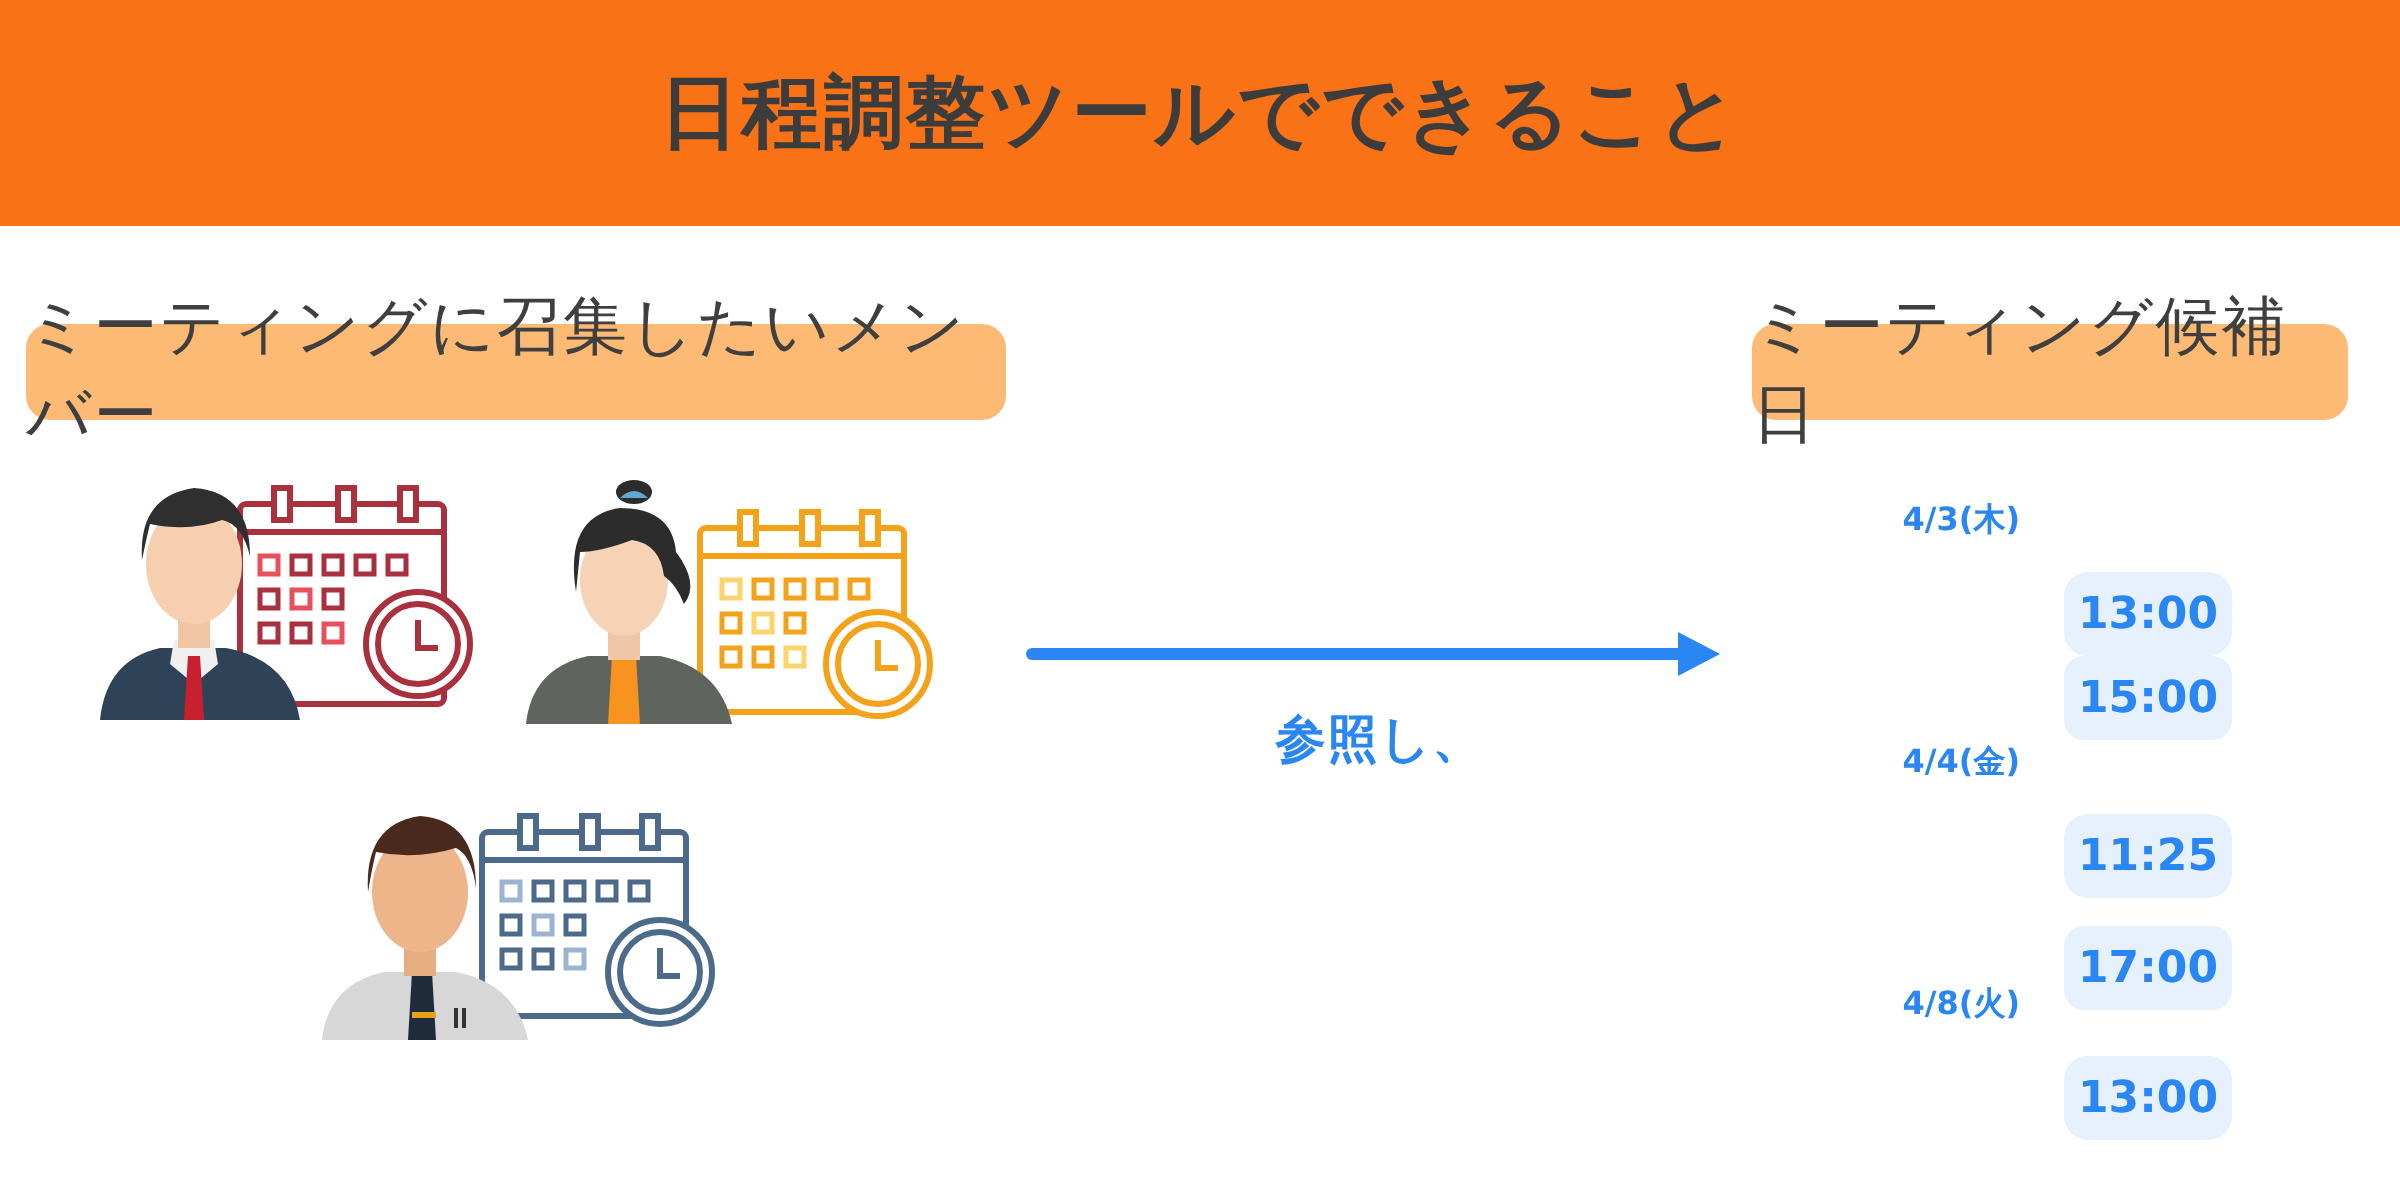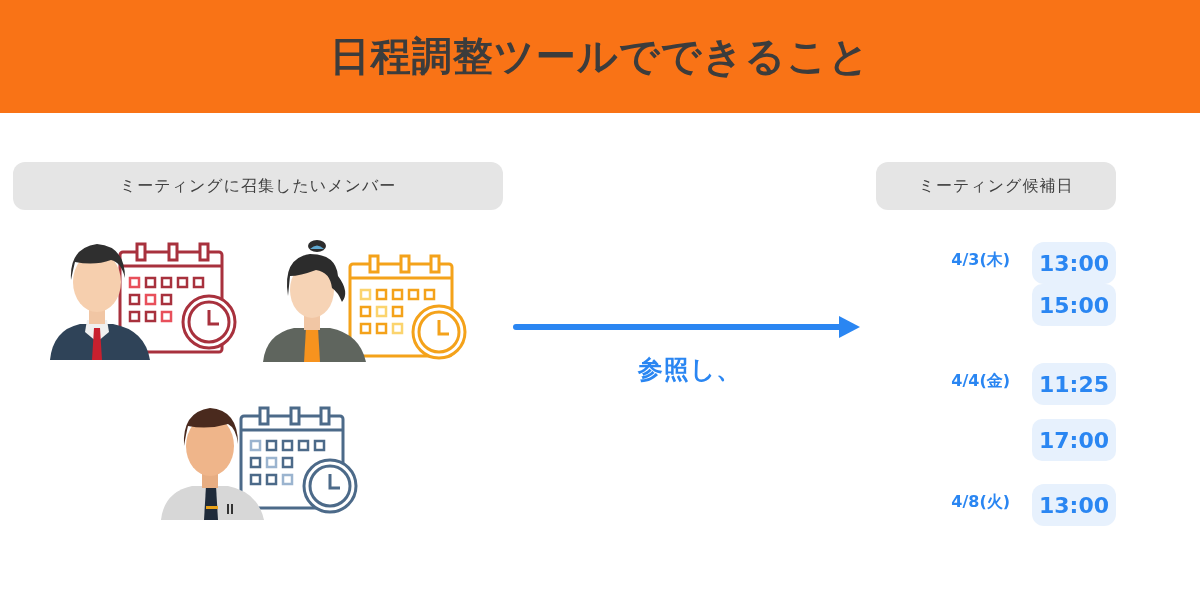--- a/index.html
+++ b/index.html
@@ -11,26 +11,26 @@
   .header {
     position: absolute; left: 0; top: 0; width: 1200px; height: 113px;
     background: #f97316;
     display: flex; align-items: center; justify-content: center;
   }
   .header-title {
     font-size: 40px; font-weight: bold; color: #3c3c3c; letter-spacing: 1px;
   }
   .section-label {
     position: absolute; height: 48px; border-radius: 12px;
-    background: #e5e5e5; color: #3f3f3f;
-    font-size: 16px; display: flex; align-items: center; justify-content: center;
+    background: #fdba74; color: #3f3f3f;
+    font-size: 32px; display: flex; align-items: center; justify-content: center;
     letter-spacing: 1px;
   }
   #label-members { left: 13px; top: 162px; width: 490px; }
-  #label-candidates { left: 876px; top: 162px; width: 240px; }
+  #label-candidates { left: 876px; top: 162px; width: 298px; }
 
   .person { position: absolute; }
   #person1 { left: 45px; top: 232px; width: 200px; height: 130px; }
   #person2 { left: 258px; top: 236px; width: 215px; height: 130px; }
   #person3 { left: 158px; top: 400px; width: 200px; height: 122px; }
 
   .arrow { position: absolute; left: 513px; top: 315px; width: 350px; height: 24px; }
 
   .desc {
     position: absolute; left: 515px; top: 352px; width: 350px;
@@ -40,21 +40,21 @@
   .desc div { white-space: nowrap; }
 
   .date-label {
     position: absolute; left: 905px; width: 105px; text-align: right;
     color: #2a86f2; font-weight: bold; font-size: 16px;
   }
   .time-chip {
     position: absolute; left: 1032px; width: 84px; height: 42px;
     border-radius: 12px; background: #e7f1fd; color: #2a86f2;
     font-weight: bold; font-size: 22px;
-    display: flex; align-items: center; justify-content: center;
+    display: flex; align-items: center; justify-content: center; margin-top: 44px;
   }
 </style>
 </head>
 <body>
 
 <div class="header">
   <div class="header-title">日程調整ツールでできること</div>
 </div>
 
 <div class="section-label" id="label-members">ミーティングに召集したいメンバー</div>

